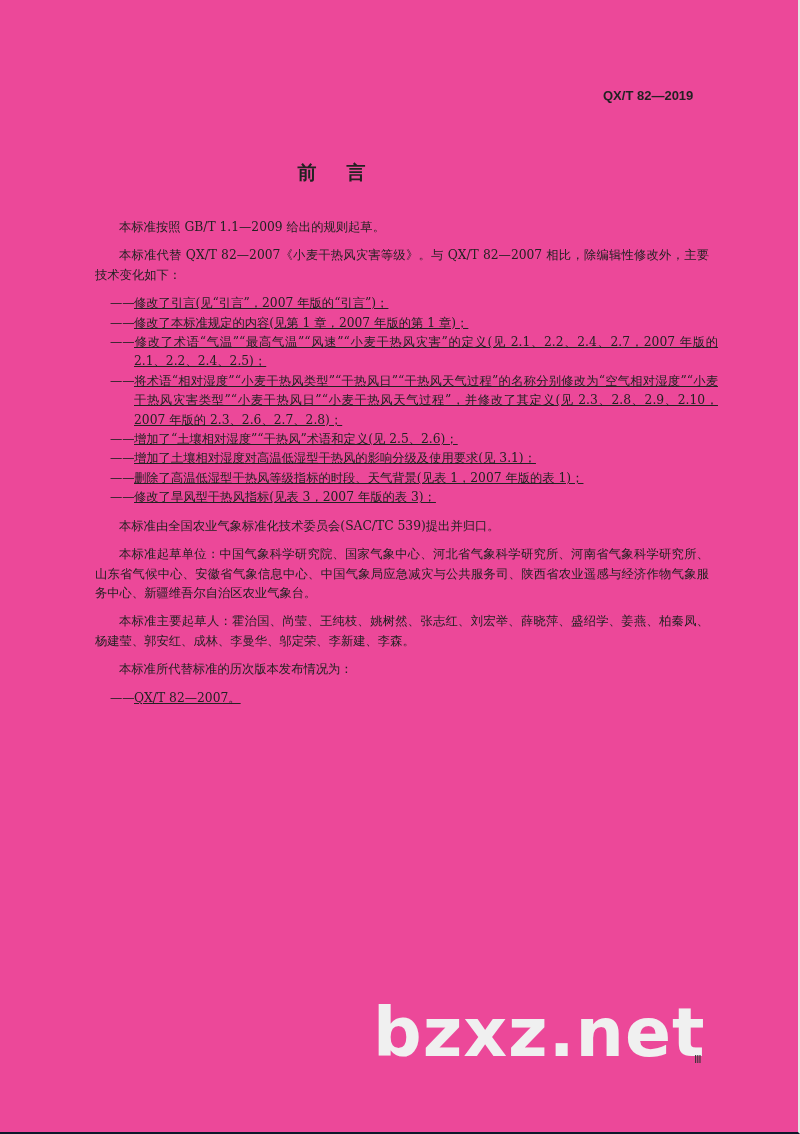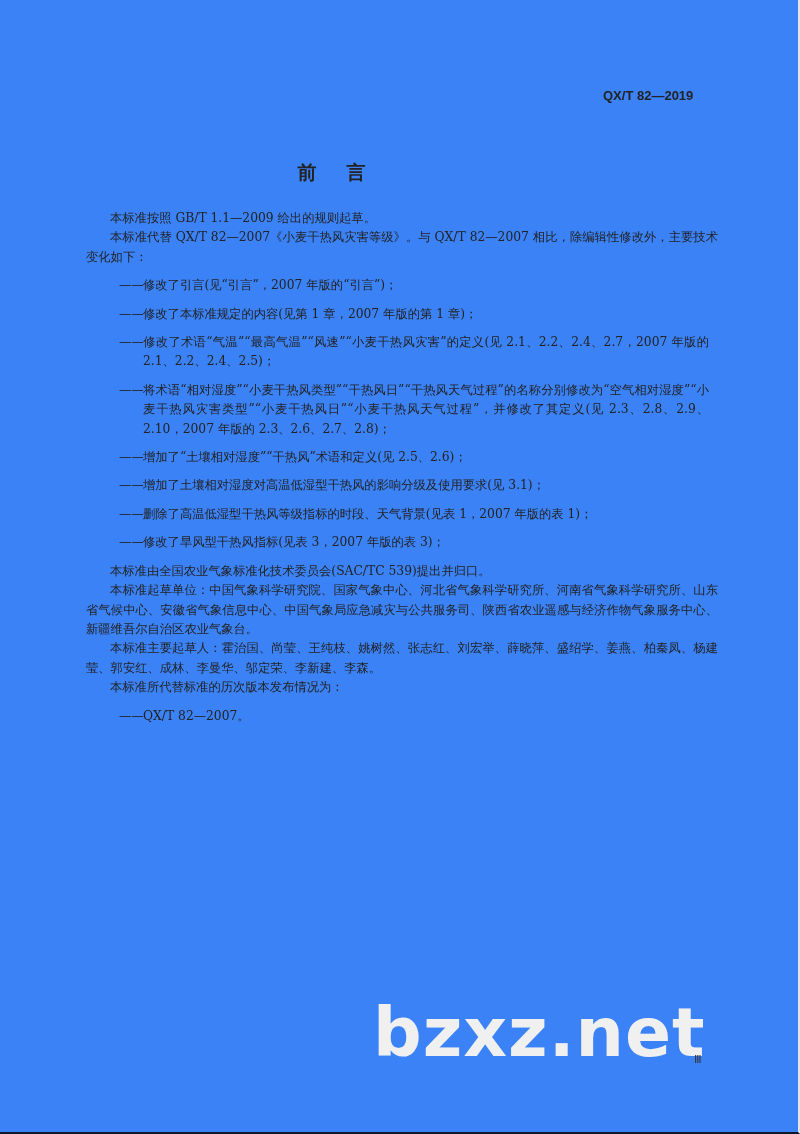--- a/index.html
+++ b/index.html
@@ -3,39 +3,39 @@
 <meta charset="utf-8">
 <style>
   html, body { margin: 0; padding: 0; background: #ffffff; }
   body {
     width: 800px; height: 1134px; position: relative; overflow: hidden;
     font-family: "DejaVu Serif", "Liberation Serif", serif;
     color: #1a1a1a;
   }
   .page {
     position: absolute; left: 0; top: 0; width: 798px; height: 1132px;
-    background: #3b82f6; border-right: 2px solid #e4e4e4; border-bottom: 2px solid #0f172a;
+    background: #ec4899; border-right: 2px solid #e4e4e4; border-bottom: 2px solid #0f172a;
   }
   .std-code {
     position: absolute; top: 88px; right: 336px; left: auto;
     font-family: "Liberation Sans", "DejaVu Sans", sans-serif;
     font-size: 13px; font-weight: bold; color: #222;
   }
   .std-code { right: auto; left: 603px; }
   .title {
     position: absolute; top: 160px; left: 0; width: 663px; text-align: center;
     font-family: "DejaVu Sans", sans-serif; font-size: 19px; font-weight: bold;
     letter-spacing: 30px; color: #222; text-indent: 30px;
   }
   .body {
     position: absolute; top: 209px; left: 86px; width: 632px;
     font-size: 12.3px; line-height: 19.4px; color: #222;
   }
-  .p { text-indent: 24px; margin: 0; text-align: justify; }
-  .item { margin: 9px; padding-left: 48px; text-indent: -24px; text-align: justify; }
+  .p { text-indent: 24px; margin: 9px; text-align: justify; }
+  .item { margin: 0; padding-left: 48px; text-indent: -24px; text-align: justify; text-decoration: underline; }
   .item .dash { display: inline-block; width: 24px; text-indent: 0; }
   .watermark {
     position: absolute; left: 373px; top: 993px;
     font-family: "DejaVu Sans", sans-serif; font-weight: bold; font-size: 68px;
     color: #f0f0f0; letter-spacing: 1px;
   }
   .page-num {
     position: absolute; left: 694px; top: 1053px;
     font-family: "Liberation Serif", serif; font-size: 11px; color: #333;
   }

